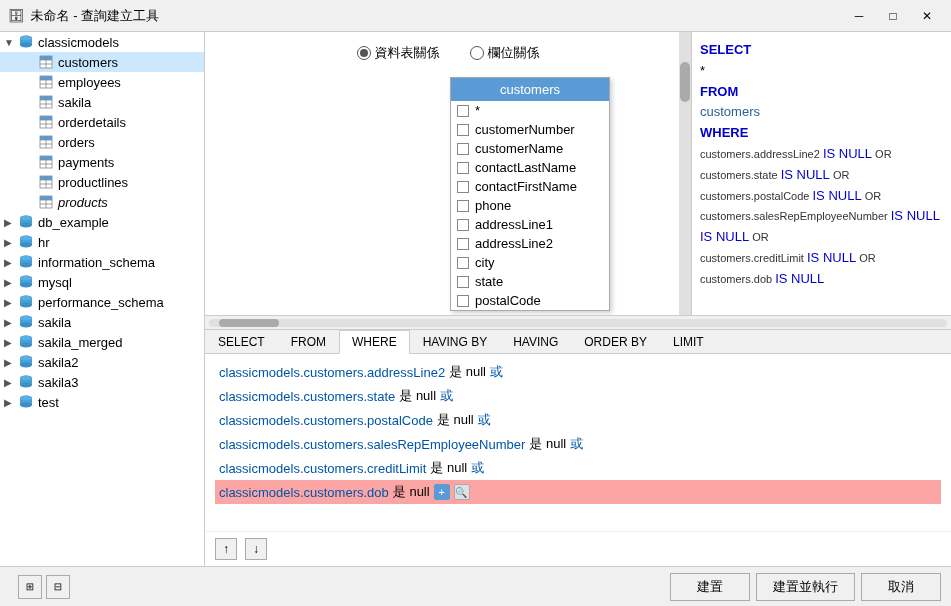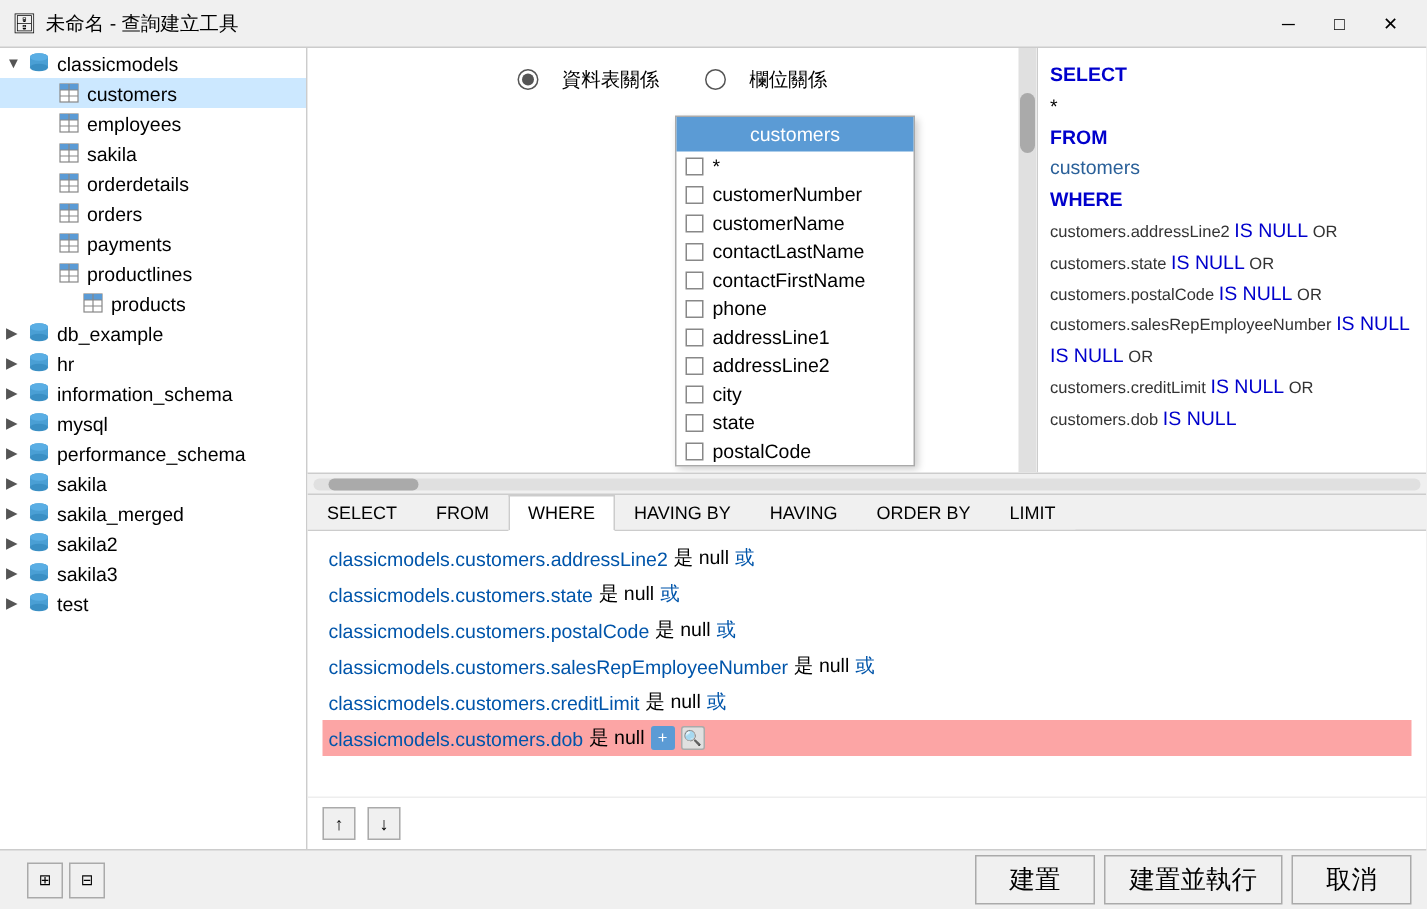--- a/index.html
+++ b/index.html
@@ -81,21 +81,21 @@
     }
     .radio-toolbar {
       position: absolute;
       top: 12px;
       left: 0; right: 0;
       display: flex;
       justify-content: center;
       gap: 30px;
       z-index: 10;
     }
-    .radio-item { display: flex; align-items: center; gap: 16px; cursor: pointer; }
+    .radio-item { display: flex; align-items: center; gap: 4px; cursor: pointer; }
     .radio-circle {
       width: 14px; height: 14px;
       border: 1px solid #555;
       border-radius: 50%;
       display: flex; align-items: center; justify-content: center;
       background: white;
     }
     .radio-circle.checked::after {
       content: '';
       width: 8px; height: 8px;
@@ -278,21 +278,21 @@
       align-items: center;
       justify-content: flex-end;
       padding: 0 10px;
       gap: 6px;
     }
     .action-btn {
       padding: 4px 16px;
       background: #f0f0f0;
       border: 1px solid #aaa;
       cursor: pointer;
-      font-size: 17px;
+      font-size: 13px;
       min-width: 80px;
     }
 
     .layout-icons {
       display: flex;
       gap: 4px;
       margin-right: auto;
       padding-left: 8px;
     }
     .layout-icon-btn {
@@ -419,21 +419,21 @@
         <svg width="14" height="14" viewBox="0 0 14 14">
           <rect x="1" y="1" width="12" height="12" fill="white" stroke="#888" stroke-width="0.8"></rect>
           <rect x="1" y="1" width="12" height="4" fill="#5b9bd5"></rect>
           <line x1="7" y1="1" x2="7" y2="13" stroke="#888" stroke-width="0.8"></line>
           <line x1="1" y1="5" x2="13" y2="5" stroke="#888" stroke-width="0.8"></line>
           <line x1="1" y1="9" x2="13" y2="9" stroke="#888" stroke-width="0.8"></line>
         </svg>
       </span>
       <span>productlines</span>
     </div>
-        <div class="sidebar-item" style="padding-left: 40px;">
+        <div class="sidebar-item" style="padding-left: 24px; font-style: italic;">
       <span style="width:14px;"></span>
       <span class="db-icon">
         <svg width="14" height="14" viewBox="0 0 14 14">
           <rect x="1" y="1" width="12" height="12" fill="white" stroke="#888" stroke-width="0.8"></rect>
           <rect x="1" y="1" width="12" height="4" fill="#5b9bd5"></rect>
           <line x1="7" y1="1" x2="7" y2="13" stroke="#888" stroke-width="0.8"></line>
           <line x1="1" y1="5" x2="13" y2="5" stroke="#888" stroke-width="0.8"></line>
           <line x1="1" y1="9" x2="13" y2="9" stroke="#888" stroke-width="0.8"></line>
         </svg>
       </span>

